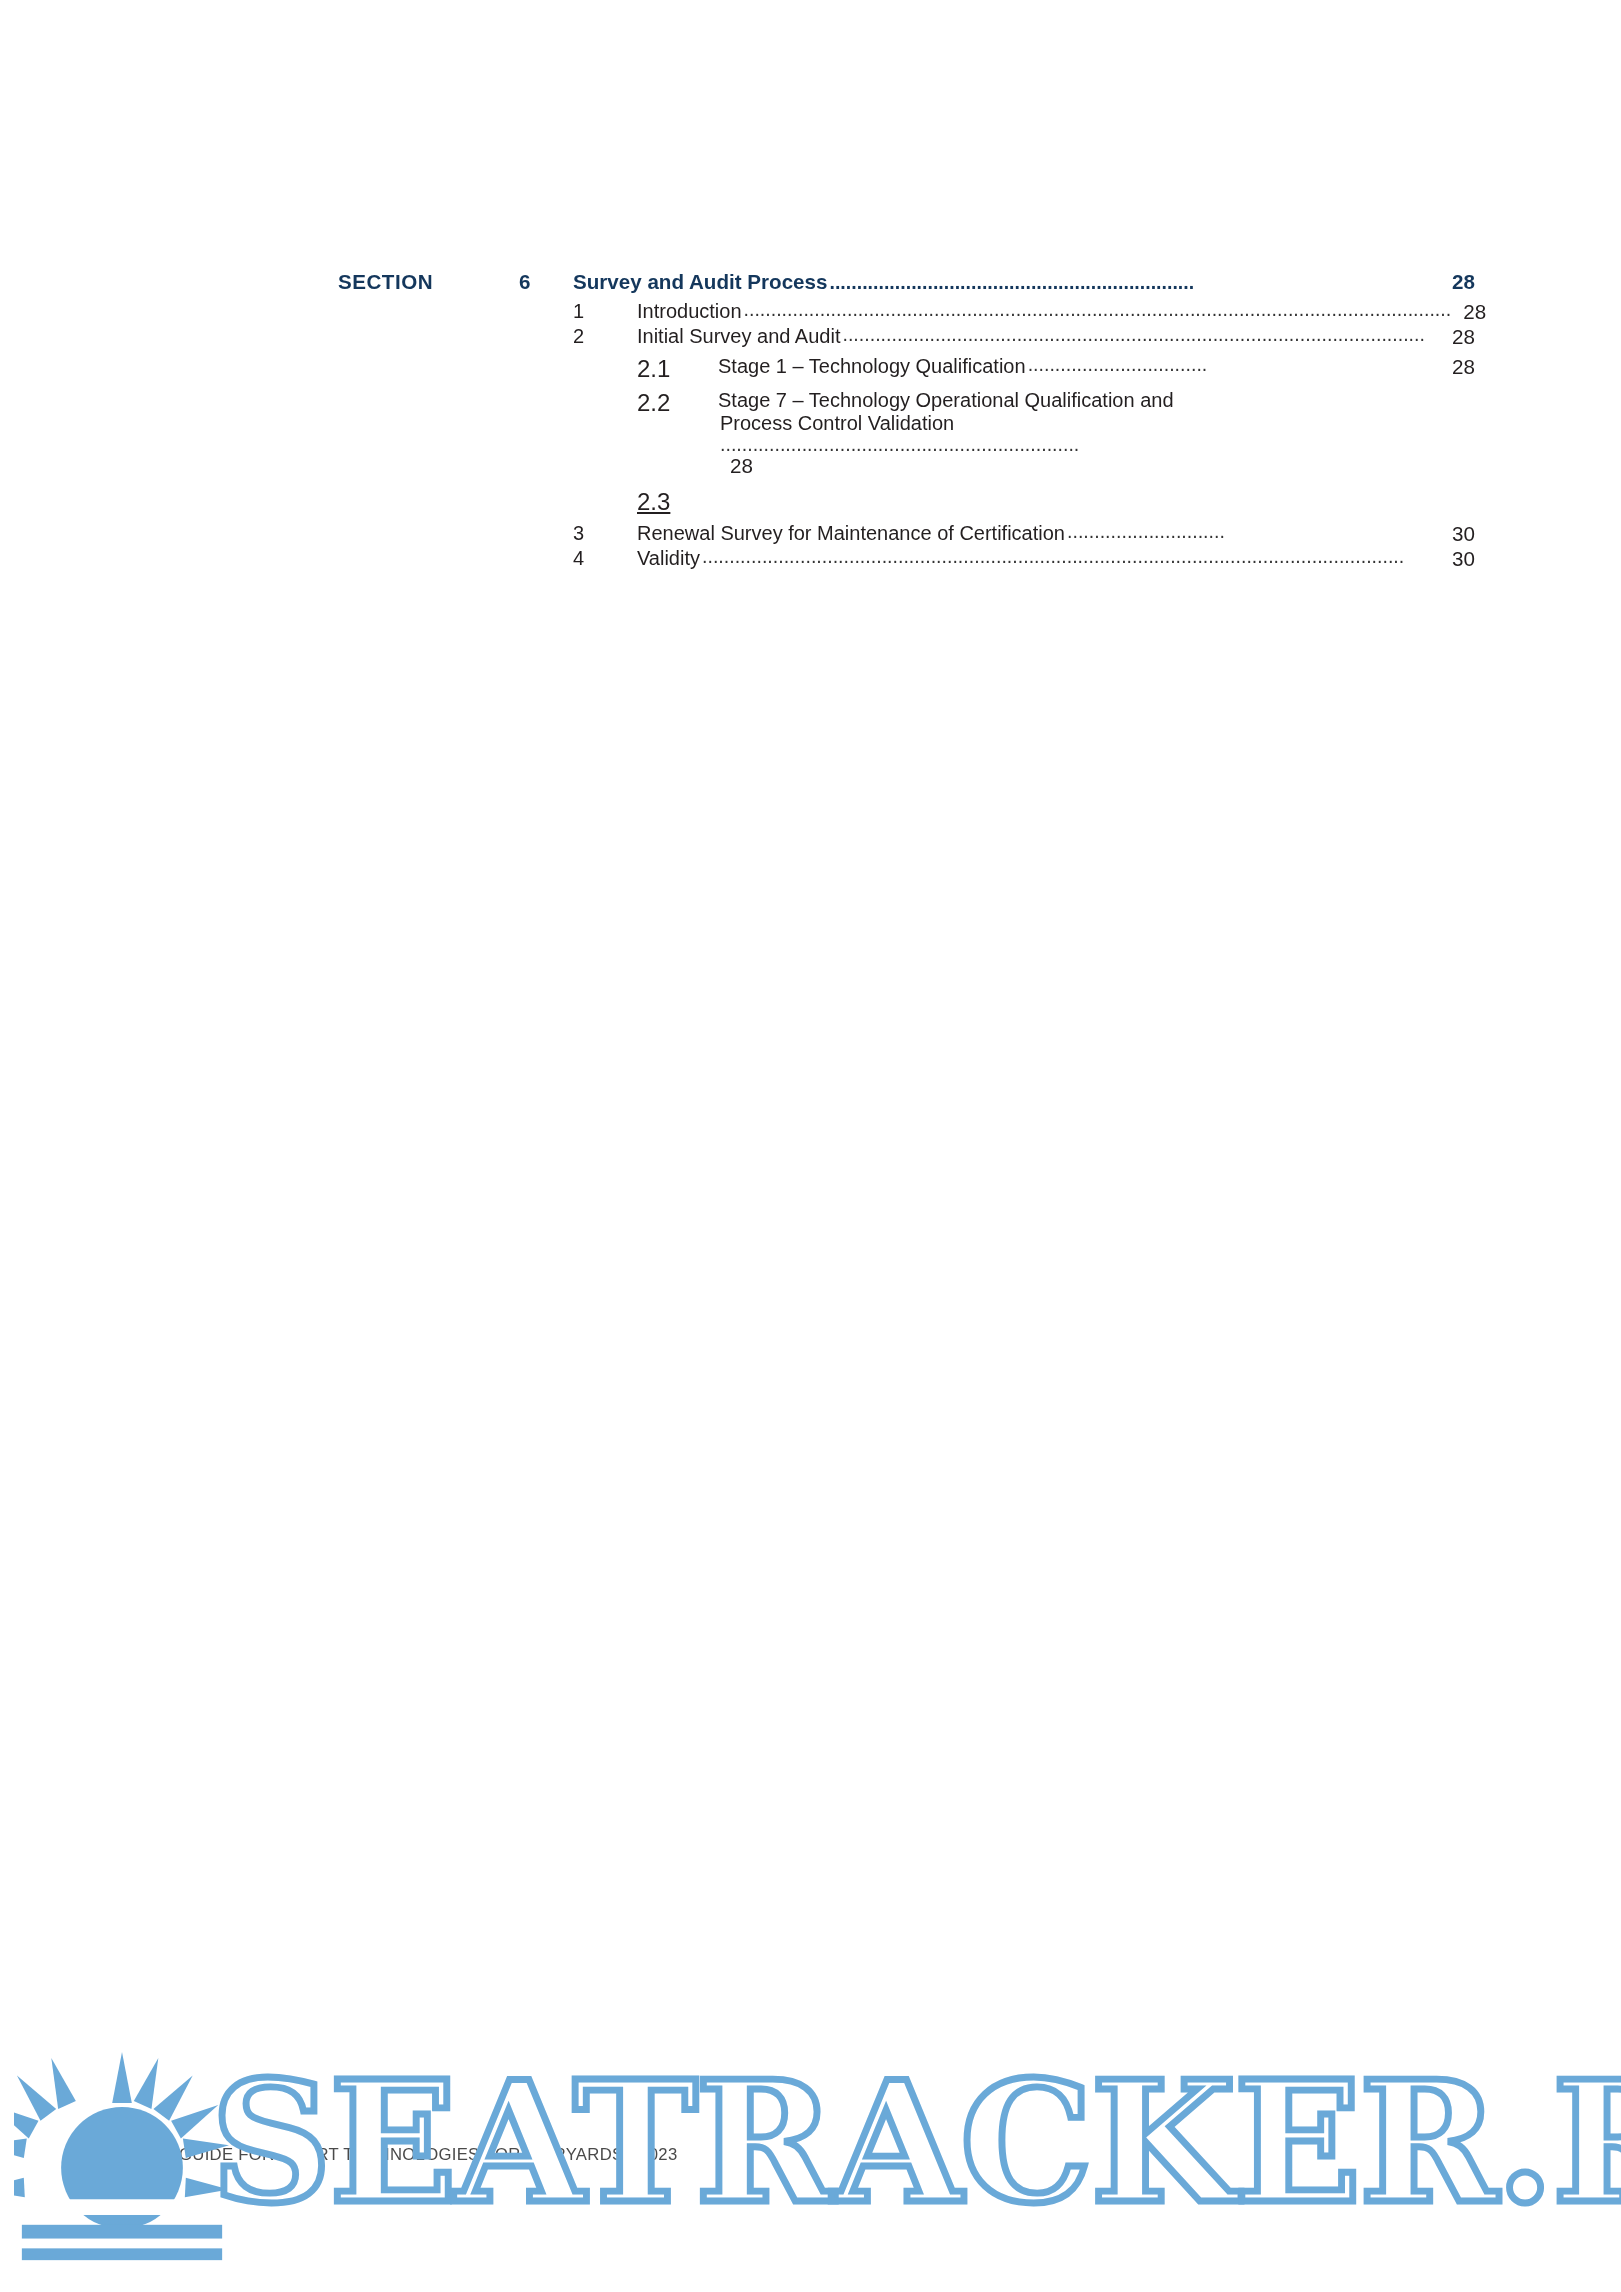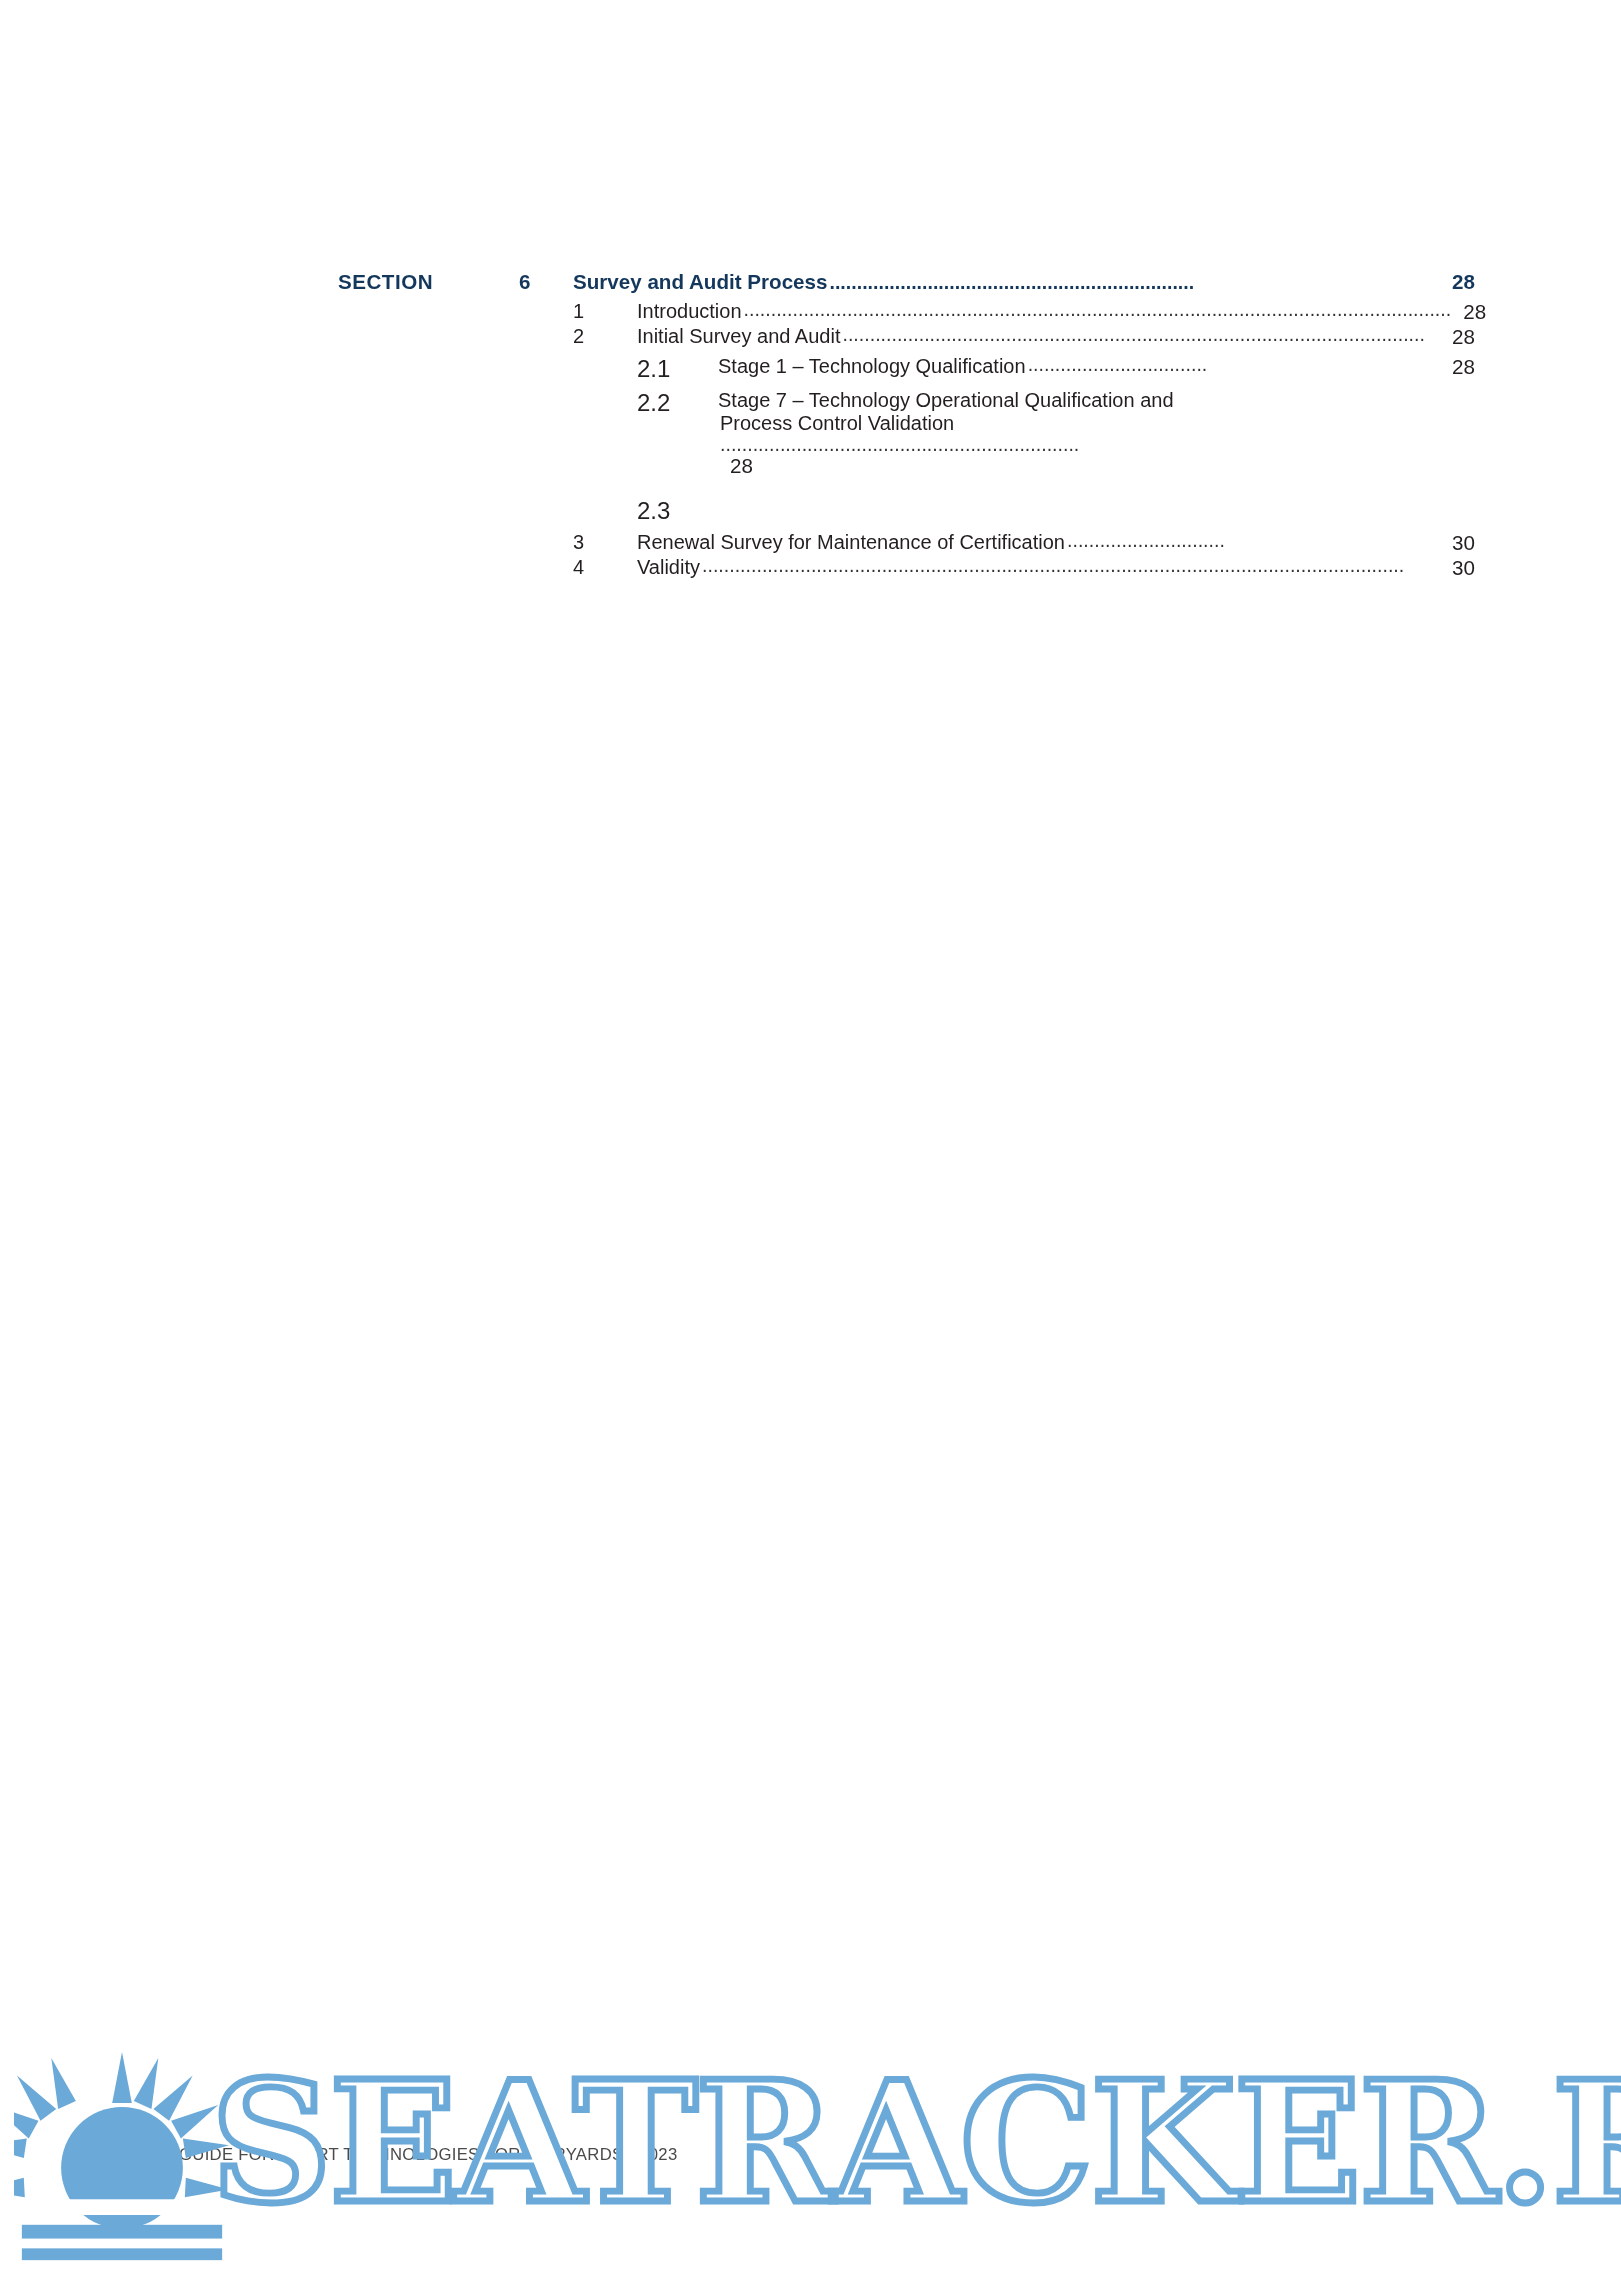--- a/index.html
+++ b/index.html
@@ -232,21 +232,21 @@
       <div class="two-line">
         <span class="line1">Stage 7 – Technology Operational Qualification and</span>
         <span class="line2">
           <span class="entry-text">Process Control Validation</span>
           <span class="leader">..................................................................</span>
           <span class="pageno">28</span>
         </span>
       </div>
     </div>
 
-    <div class="sub-row" style="margin-top:19px;">
+    <div class="sub-row" style="margin-top:10px;text-decoration:underline;">
       <div class="indent-2"></div>
       <div class="num-2">2.3</div>
       <div class="two-line">
       </div>
     </div>
 
     <div class="sub-row" style="margin-top:5.9px;">
       <div class="indent-1"></div>
       <div class="num-1">3</div>
       <div class="entry-body">

